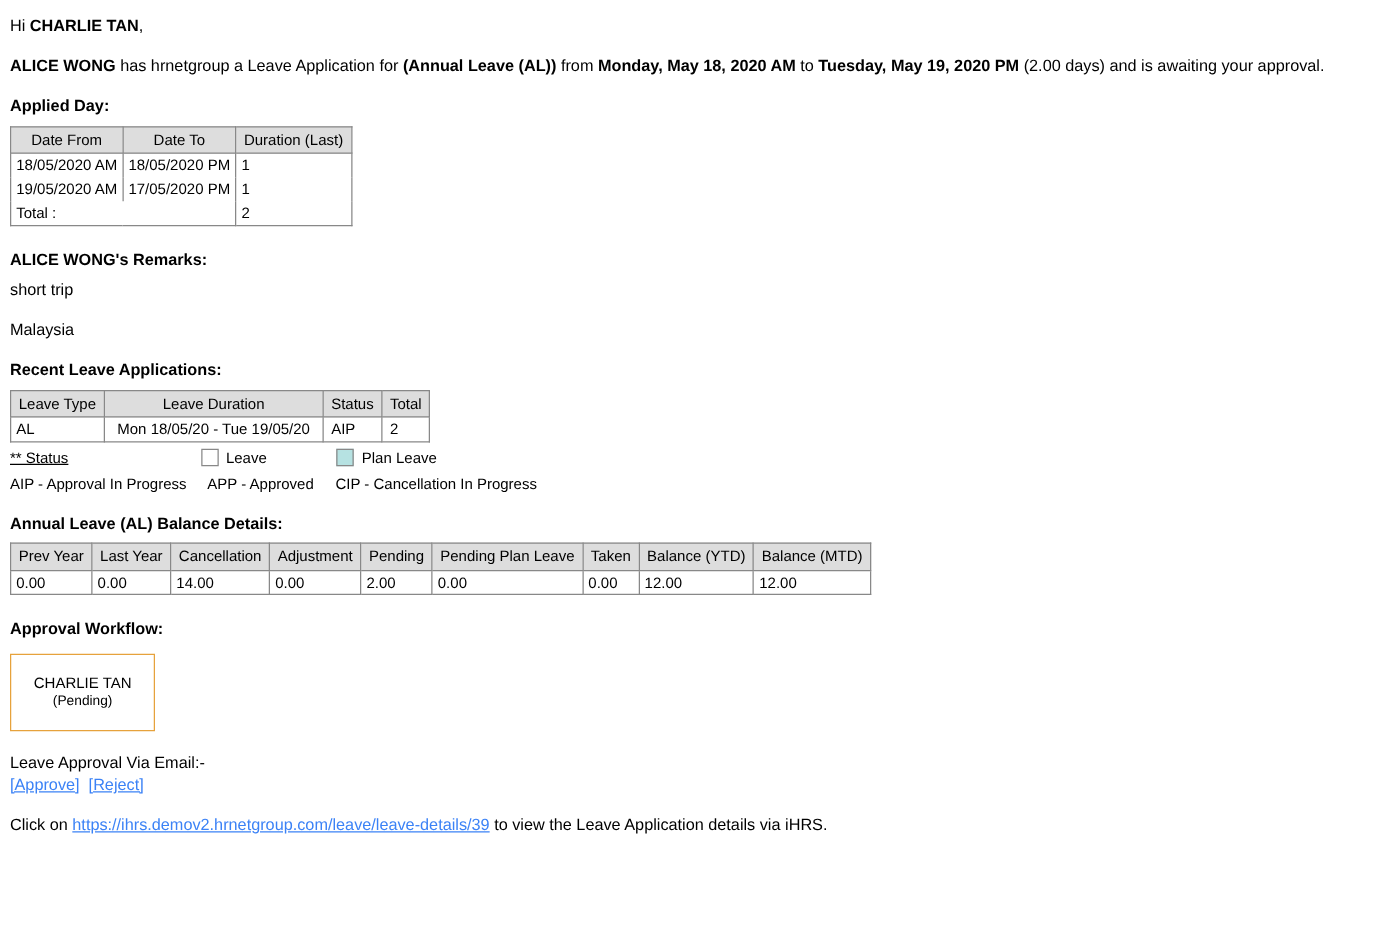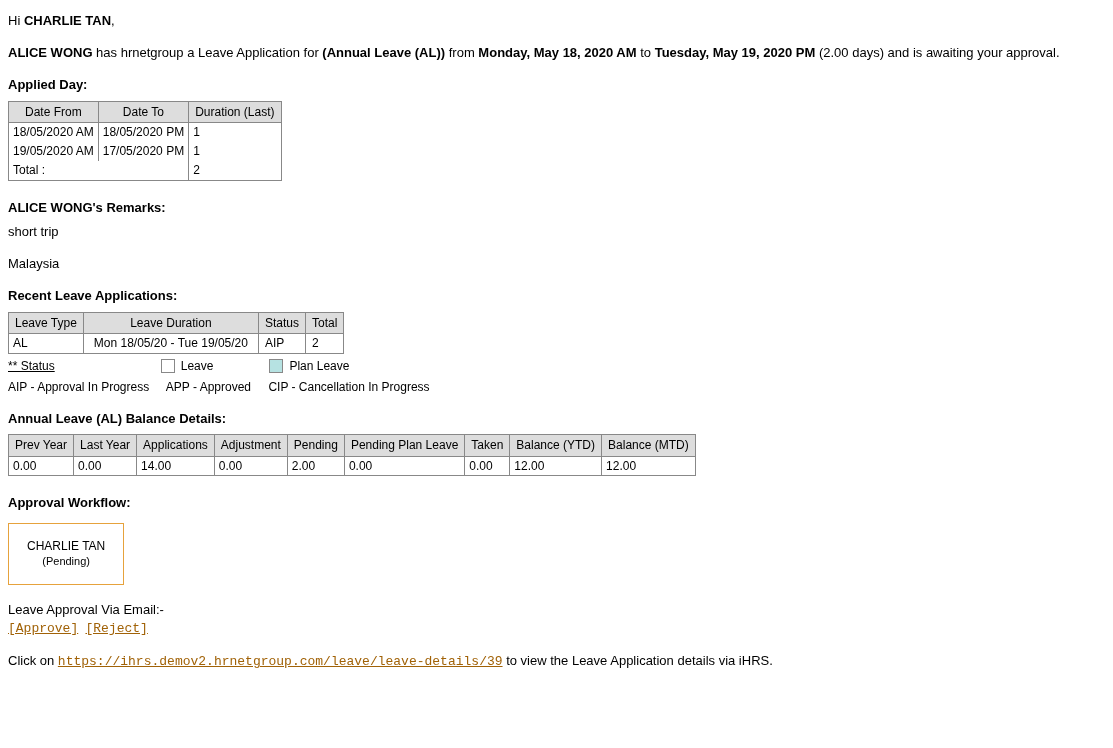--- a/index.html
+++ b/index.html
@@ -62,21 +62,21 @@
     border: 1px solid #e6a23c;
     padding: 14px 18px;
     display: inline-block;
     text-align: center;
     font-family: 'Century Gothic', 'Segoe UI', sans-serif;
     font-size: 12px;
     margin: 4px 0 16px 0;
   }
   .workflow-box .status { font-size: 11px; }
 
-  a { color: #a16207; text-decoration: underline; font-family: Liberation Mono, monospace; }
+  a { color: #3b82f6; text-decoration: underline; }
   .section-head { font-weight: bold; margin: 10px 0 6px 0; display:block;}
 </style>
 </head>
 <body>
 
 
 
 
 <p>
   <span>Hi </span><b>CHARLIE TAN</b><span>,</span>
@@ -151,21 +151,21 @@
   <span>CIP - Cancellation In Progress</span>
 </div>
 
 
 <span class="section-head">Annual Leave (AL) Balance Details:</span>
 <table class="data">
   <tbody>
       <tr>
     <th>Prev Year</th>
     <th>Last Year</th>
-    <th>Applications</th>
+    <th>Cancellation</th>
     <th>Adjustment</th>
     <th>Pending</th>
     <th>Pending Plan Leave</th>
     <th>Taken</th>
     <th>Balance (YTD)</th>
     <th>Balance (MTD)</th>
   </tr>
   <tr>
     <td>0.00</td>
     <td>0.00</td>

